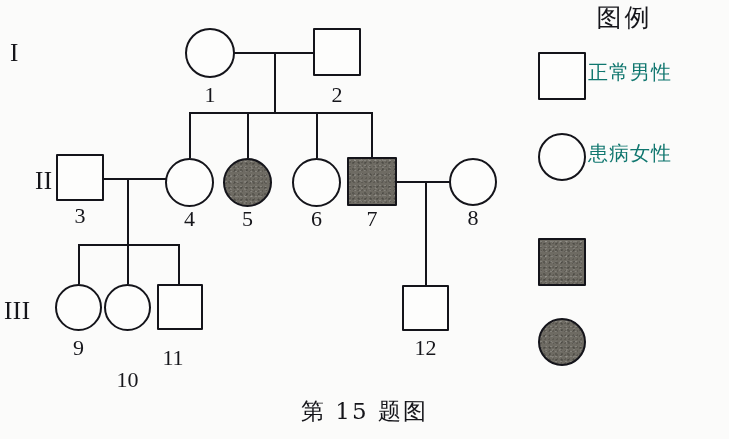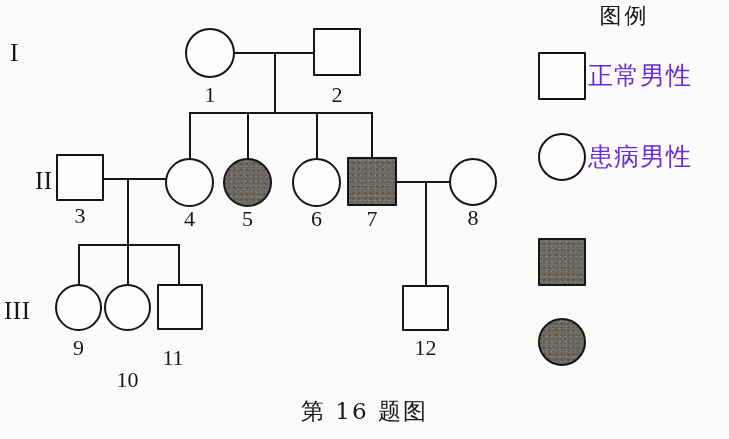--- a/index.html
+++ b/index.html
@@ -68,21 +68,21 @@
   }
 
   
   #legend { position: absolute; left: 520px; top: 0; width: 209px; height: 380px; }
   .legend-title {
     position: absolute;
     left: 0; top: 4px;
     width: 209px;
     text-align: center;
     font-family: "DejaVu Serif", "Liberation Serif", serif;
-    font-size: 22px;
+    font-size: 25px;
     line-height: 1.1;
     letter-spacing: 3px;
     color: #15151a;
   }
   .legend-row { position: absolute; left: 18px; width: 195px; height: 52px; }
   .legend-swatch {
     position: absolute;
     left: 0; top: 0;
     width: 48px; height: 48px;
     box-sizing: border-box;
@@ -98,24 +98,24 @@
       radial-gradient(circle at 65% 70%, rgba(0,0,0,0.18) 0 1px, transparent 1px),
       radial-gradient(circle at 80% 25%, rgba(255,255,255,0.12) 0 1px, transparent 1px),
       radial-gradient(circle at 35% 85%, rgba(0,0,0,0.15) 0 1px, transparent 1px);
     background-size: 5px 5px, 6px 6px, 7px 7px, 4px 4px;
   }
   .legend-text {
     position: absolute;
     left: 50px;
     top: 6px;
     font-family: "DejaVu Serif", "Liberation Serif", serif;
-    font-size: 25px;
+    font-size: 20px;
     line-height: 1.4;
     letter-spacing: 1px;
-    color: #6d28d9;
+    color: #0f766e;
     white-space: nowrap;
   }
 
   
   #caption {
     position: absolute;
     left: 0;
     top: 396px;
     width: 729px;
     text-align: center;
@@ -197,27 +197,27 @@
   <div id="legend">
     <div class="legend-title">图例</div>
 
     <div class="legend-row" style="top:52px;">
       <div class="legend-swatch male"></div>
       <div class="legend-text">正常男性</div>
     </div>
 
     <div class="legend-row" style="top:133px;">
       <div class="legend-swatch female"></div>
-      <div class="legend-text">患病男性</div>
+      <div class="legend-text">患病女性</div>
     </div>
 
     <div class="legend-row" style="top:238px;">
       <div class="legend-swatch male affected"></div>
     </div>
 
     <div class="legend-row" style="top:318px;">
       <div class="legend-swatch female affected"></div>
     </div>
   </div>
 
-  <div id="caption">第 16 题图</div>
+  <div id="caption">第 15 题图</div>
 
 </div>
 
 </body></html>

